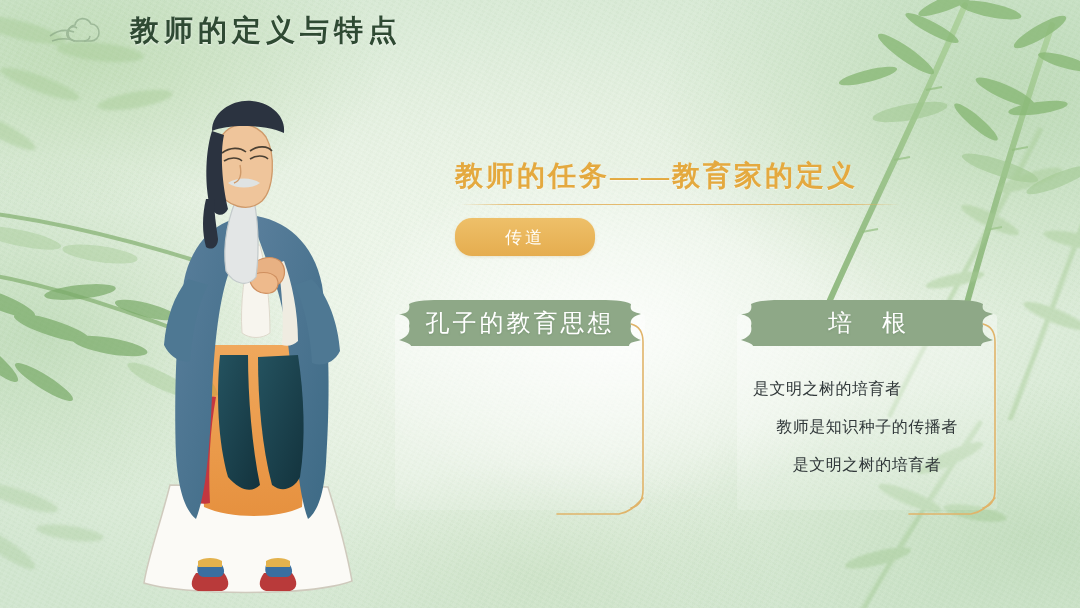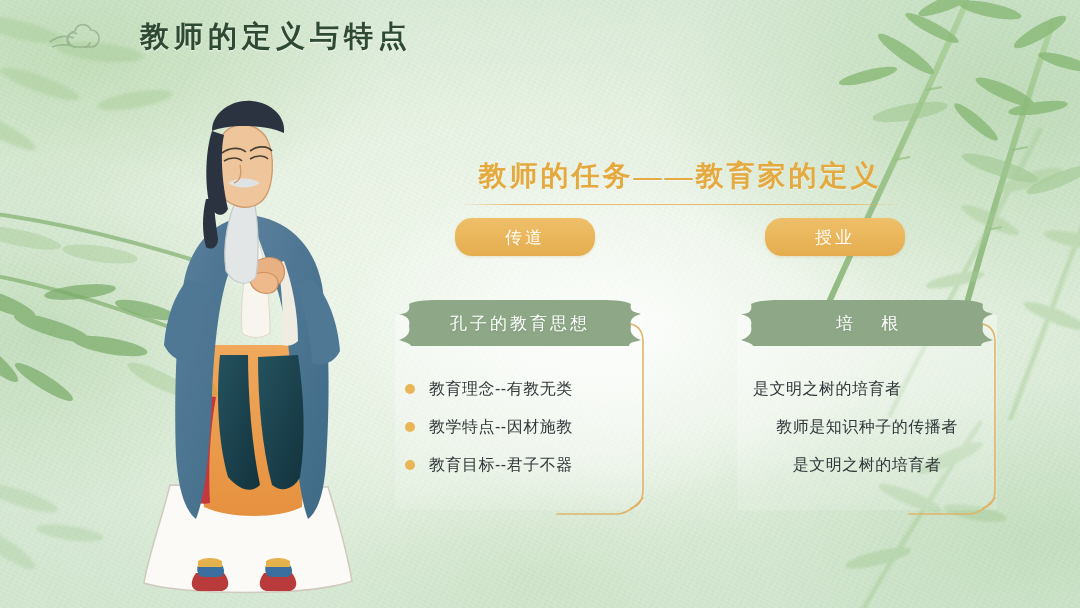--- a/index.html
+++ b/index.html
@@ -43,35 +43,34 @@
   .bamboo { position:absolute; pointer-events:none; }
   .bamboo-tr { right:-10px; top:-20px; width:300px; height:330px; opacity:.92; }
   .bamboo-tr2 { right:-40px; top:120px; width:260px; height:300px; opacity:.45; filter:blur(1.2px); }
   .bamboo-l  { left:-40px; top:150px; width:250px; height:300px; opacity:.85; }
   .bamboo-l2 { left:-30px; top:-10px; width:230px; height:230px; opacity:.45; filter:blur(1.4px); }
   .bamboo-br { right:60px; bottom:-30px; width:230px; height:220px; opacity:.38; filter:blur(1px);}
   .bamboo-bl { left:-20px; bottom:-20px; width:190px; height:190px; opacity:.30; filter:blur(1.4px);}
 
   
   .title-wrap {
-    position:absolute; left:48px; top:14px;
-    display:flex; align-items:center; gap:20px;text-align:center;
+    position:absolute; left:48px; top:8px;
+    display:flex; align-items:center; gap:10px;text-align:center;
   }
   .cloud-icon { width:72px; height:46px; flex:0 0 auto; opacity:.55; }
   .page-title {
     font-family:"Liberation Serif","DejaVu Serif",serif;
     font-size:29px; font-weight:bold; color:#2f4a33;
     letter-spacing:5px; white-space:nowrap;
     text-shadow:0 1px 2px rgba(255,255,255,.7);
   }
 
   
   .hero {
     position:absolute; left:455px; top:157px; width:450px;
-    text-align:center;
   }
   .hero-title {
     font-family:"Liberation Serif","DejaVu Serif",serif;
     font-size:28px; font-weight:bold;
     color:#e4a93f; letter-spacing:3px; white-space:nowrap;
     text-shadow:0 1px 1px rgba(255,255,255,.55);
   }
   .hero-rule {
     margin:9px auto 0; width:440px; height:1px;
     background:linear-gradient(to right, rgba(226,176,90,0), rgba(226,176,90,.85) 12%, rgba(226,176,90,.85) 88%, rgba(226,176,90,0));
@@ -104,21 +103,21 @@
   .bracket { position:absolute; right:-10px; top:22px; width:26px; height:188px; overflow:visible; }
 
   .card-head {
     position:absolute; left:0; top:0; width:100%; height:46px;
     z-index:3;
   }
   .head-shape { position:absolute; inset:0; }
   .head-label {
     position:absolute; inset:0; z-index:4;
     display:flex; align-items:center; justify-content:center;
-    color:#ffffff; font-size:17px;
+    color:#ffffff; font-size:24px;
     font-family:"Liberation Serif","DejaVu Serif",serif;
     letter-spacing:3px; text-shadow:0 1px 2px rgba(90,120,90,.35);
   }
   .head-label.spaced { letter-spacing:12px; text-indent:12px; }
 
   
   .bullets { position:absolute; left:10px; top:70px; z-index:3; }
   .bullet-row { display:flex; align-items:center; height:38px; }
   .dot {
     width:10px; height:10px; border-radius:50%;
@@ -338,21 +337,20 @@
       <path d="M166,470 C164,476 166,482 172,482 L186,482 C192,482 194,476 190,470 Z" fill="#3a6fa0"></path>
       <path d="M166,466 C172,462 184,462 190,466 L190,472 L166,472 Z" fill="#e3b24d"></path>
     </g>
   </svg>
 
   <div class="hero">
     <div class="hero-title">教师的任务——教育家的定义</div>
     <div class="hero-rule"></div>
     <div class="pill-row">
       <div class="pill">传道</div>
-      <div class="pill">授业</div>
     </div>
   </div>
 
   <div class="card card-left">
     <div class="card-body"></div>
 
     <svg class="bracket" viewBox="0 0 26 188">
       <path d="M2,2 C10,4 14,10 14,20 L14,168 C14,178 10,184 2,186" fill="none" stroke="#e0b46a" stroke-width="1.6" stroke-linecap="round"></path>
     </svg>
     <svg style="position:absolute; left:160px; top:196px; width:90px; height:22px;" viewBox="0 0 90 22">
@@ -361,34 +359,20 @@
 
     <div class="card-head">
       <svg class="head-shape" viewBox="0 0 250 46" preserveAspectRatio="none">
         <path d="M14,4 C16,12 10,14 4,14 C10,16 16,18 14,26 C16,34 10,38 4,40 C10,42 16,44 16,46
                  L234,46 C234,42 240,42 246,40 C240,38 234,34 236,26 C234,18 240,16 246,14 C240,12 234,12 236,4
                  C230,0 214,0 200,0 L50,0 C36,0 20,0 14,4 Z" fill="#8ea887"></path>
       </svg>
       <div class="head-label">孔子的教育思想</div>
     </div>
 
-    <div class="bullets">
-      <div class="bullet-row">
-        <span class="dot"></span>
-        <span class="bullet-text">教育理念--有教无类</span>
-      </div>
-      <div class="bullet-row">
-        <span class="dot"></span>
-        <span class="bullet-text">教学特点--因材施教</span>
-      </div>
-      <div class="bullet-row">
-        <span class="dot"></span>
-        <span class="bullet-text">教育目标--君子不器</span>
-      </div>
-    </div>
   </div>
 
   <div class="card card-right">
     <div class="card-body"></div>
 
     <svg class="bracket" viewBox="0 0 26 188">
       <path d="M2,2 C10,4 14,10 14,20 L14,168 C14,178 10,184 2,186" fill="none" stroke="#e0b46a" stroke-width="1.6" stroke-linecap="round"></path>
     </svg>
     <svg style="position:absolute; left:170px; top:196px; width:90px; height:22px;" viewBox="0 0 90 22">
       <path d="M88,2 C82,8 76,16 64,18 L2,18" fill="none" stroke="#e0b46a" stroke-width="1.6" stroke-linecap="round"></path>

